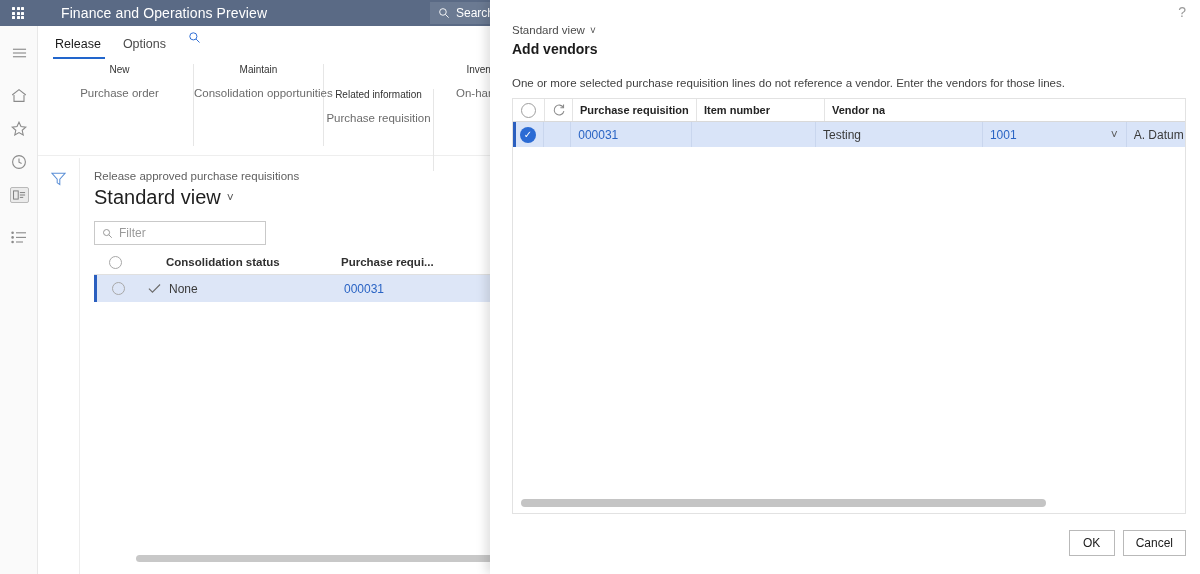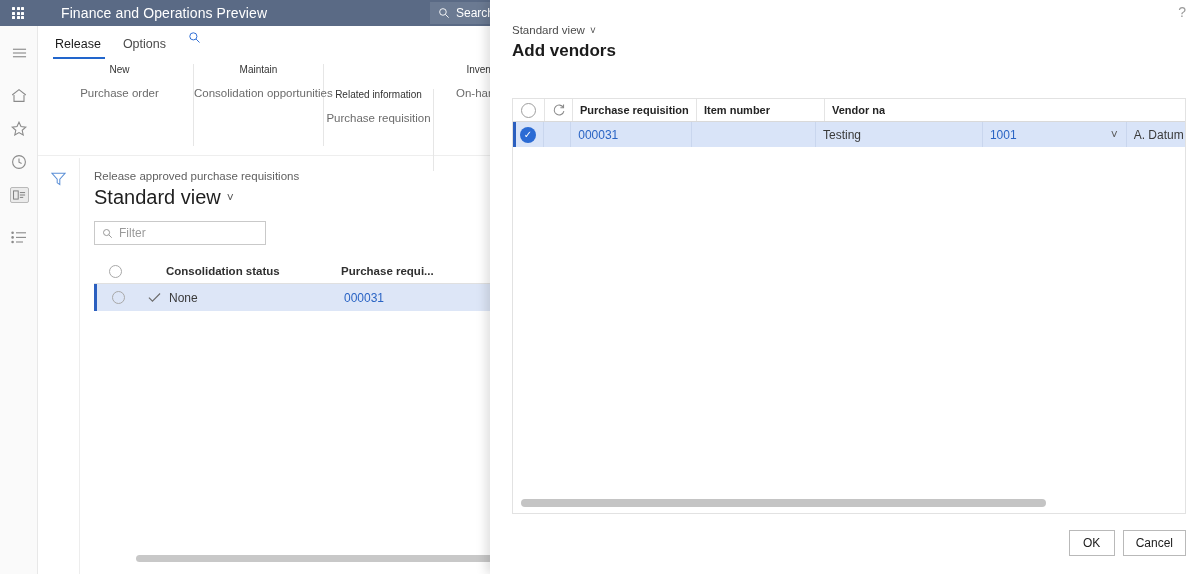--- a/index.html
+++ b/index.html
@@ -127,21 +127,21 @@
     display: flex; align-items: center; gap: 6px; margin-bottom: 12px;
   }
   .viewname .chev { color: #555; font-size: 12px; }
   .filterbox {
     width: 172px; height: 24px; border: 1px solid #c9c9c9;
     background: #ffffff; display: flex; align-items: center;
     gap: 6px; padding-left: 7px; color: #9a9a9a; font-size: 12px;
   }
 
   
-  .bgrid { margin-top: 14px; width: 520px; }
+  .bgrid { margin-top: 5px; width: 520px; }
   .bgrid .ghead {
     display: flex; align-items: center; height: 25px;
     border-bottom: 1px solid #e0e0e0;
     font-size: 11.5px; font-weight: bold; color: #303030;
   }
   .bgrid .grow {
     display: flex; align-items: center; height: 27px;
     background: #dde6f7;
     border-left: 3px solid #2b5fbf;
     font-size: 12px; color: #3a3a3a;
@@ -175,21 +175,21 @@
     position: absolute; right: 14px; top: 4px;
     font-size: 14px; color: #9b9b9b;
   }
   .dlg-view {
     position: absolute; left: 22px; top: 24px;
     font-size: 11.5px; color: #4b4b4b;
     display: flex; align-items: center; gap: 5px;
   }
   .dlg-title {
     position: absolute; left: 22px; top: 41px;
-    font-size: 17px; font-weight: bold; color: #1b1b1b;
+    font-size: 14px; font-weight: bold; color: #1b1b1b;
   }
   .dlg-msg {
     position: absolute; left: 22px; top: 77px; right: 20px;
     font-size: 11.5px; color: #3f3f3f;
   }
 
   
   .dgrid {
     position: absolute; left: 22px; top: 98px; right: 14px; height: 416px;
     border: 1px solid #e2e2e2; background: #ffffff; overflow: hidden;
@@ -436,20 +436,21 @@
   <div class="help-ico">
     <span>?</span>
   </div>
 
   <div class="dlg-view">
     <span>Standard view</span>
     <span style="font-size:10px;">˅</span>
   </div>
 
   <div class="dlg-title">Add vendors</div>
+  <div class="dlg-msg">One or more selected purchase requisition lines do not reference a vendor. Enter the vendors for those lines.</div>
 
   <div class="dgrid">
 
     <div class="dgrid-head">
       <div class="hc w-sel">
         <span class="circ-l"></span>
       </div>
       <div class="hc w-ref">
         <svg width="14" height="14" viewBox="0 0 16 16">
           <path d="M13 5.2 A5.6 5.6 0 1 0 13.6 9.2" fill="none" stroke="#8a8a8a" stroke-width="1.2"></path>

